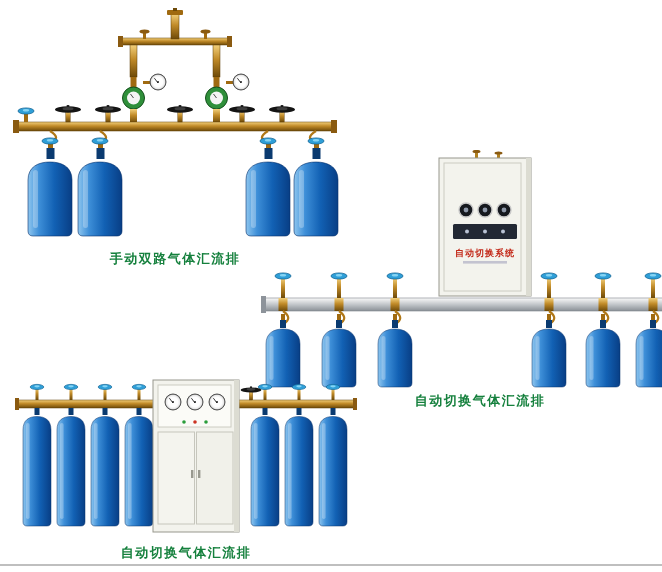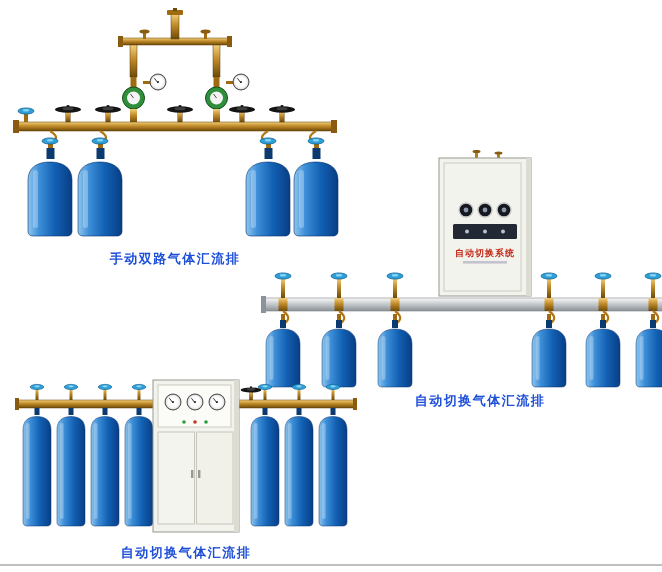--- a/index.html
+++ b/index.html
@@ -3,21 +3,21 @@
 <meta charset="utf-8">
 <style>
   * { margin:0; padding:0; box-sizing:border-box; }
   html,body { background:#ffffff; }
   body { font-family:"Liberation Sans", sans-serif; }
   .stage { position:relative; width:662px; height:572px; background:#ffffff; overflow:hidden; }
   .product { position:absolute; }
   .product svg { display:block; }
   .caption {
     font-weight:bold; font-size:13px; letter-spacing:1.5px;
-    color:#1d4ed8; text-align:center; margin-top:4px;
+    color:#15803d; text-align:center; margin-top:4px;
     font-family:"Liberation Sans", sans-serif;
   }
   .caption.shift-right { position:relative; left:14px; }
   .cab-title {
     font-family:"Liberation Sans", sans-serif;
     font-size:9px; font-weight:bold; fill:#c32a1a; letter-spacing:1px;
   }
   .divider { position:absolute; left:0; top:564px; width:662px; height:2px; background:#bfbfbf; }
 </style>
 </head>

